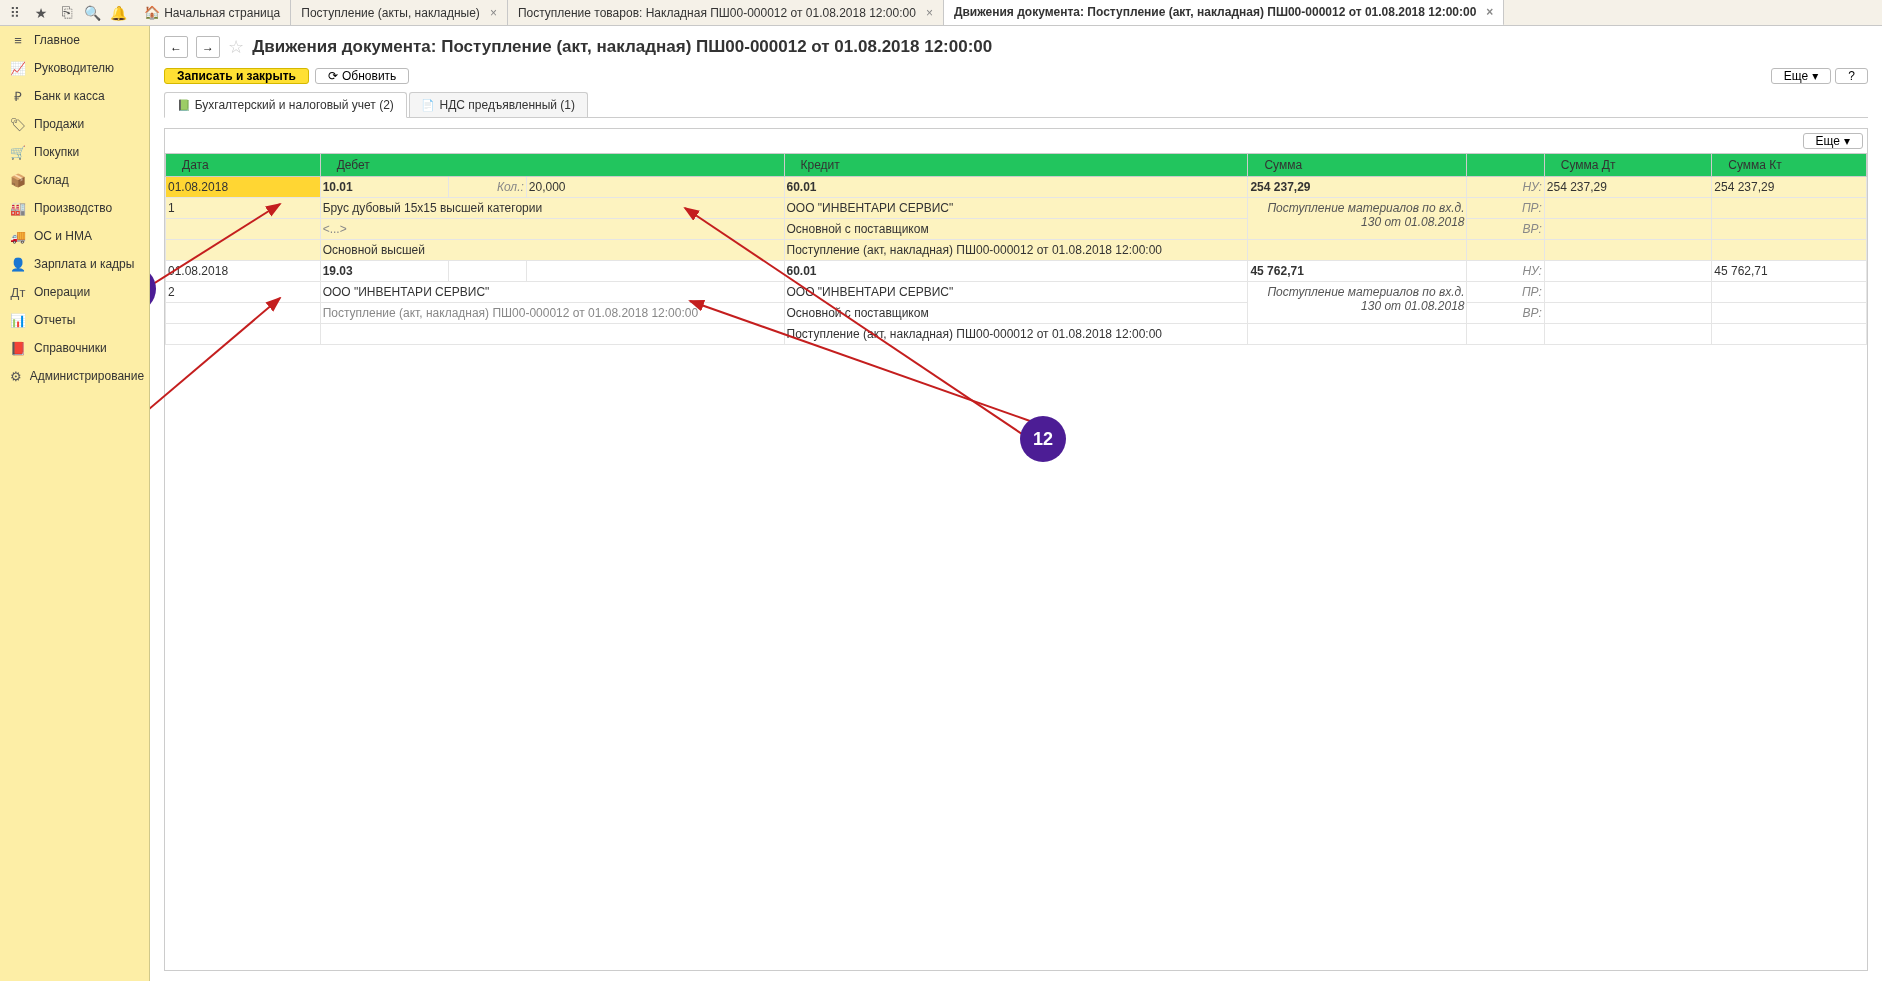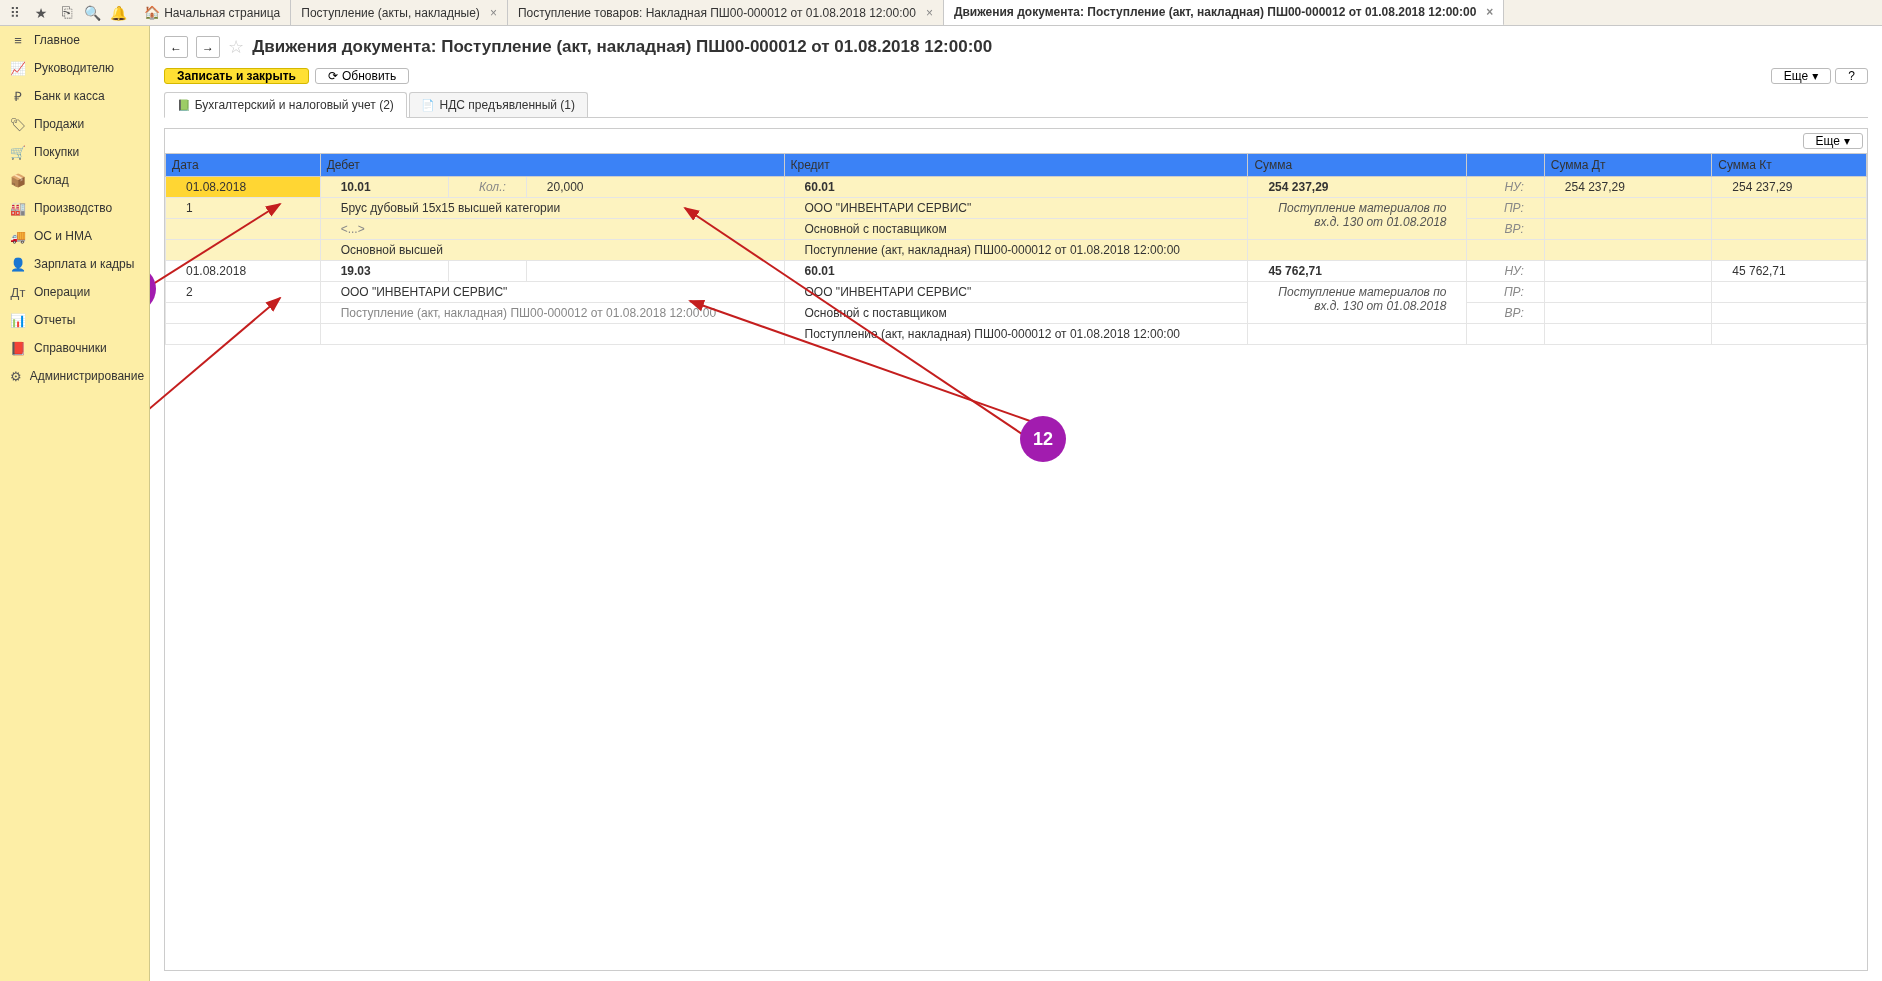--- a/index.html
+++ b/index.html
@@ -38,32 +38,32 @@
 .checkbox-row { display: flex; align-items: center; gap: 6px; margin-bottom: 8px; font-size: 12px; color: #555; }
 .checkbox-row input { margin: 0; }
 .tabs-row { display: flex; gap: 0; border-bottom: 1px solid #ccc; }
 .doc-tab { padding: 5px 12px; border: 1px solid #ccc; border-bottom: none; background: #f5f5f5; cursor: pointer; font-size: 12px; display: flex; align-items: center; gap: 4px; border-radius: 3px 3px 0 0; margin-right: 2px; }
 .doc-tab.active { background: #fff; border-bottom: 1px solid #fff; margin-bottom: -1px; }
 
 
 .table-wrap { margin: 10px 14px; border: 1px solid #ccc; flex: 1; overflow: auto; position: relative; }
 .table-toolbar { display: flex; justify-content: flex-end; padding: 4px; }
 .grid { width: 100%; border-collapse: collapse; table-layout: fixed; }
-.grid th { background: #3b82f6; border: 1px solid #ccc; padding: 4px 6px; text-align: left; font-weight: normal; font-size: 12px; color: #333; }
-.grid td { border: 1px solid #e5e5e5; padding: 3px 20px; font-size: 12px; vertical-align: top; }
+.grid th { background: #22c55e; border: 1px solid #ccc; padding: 4px 16px; text-align: left; font-weight: normal; font-size: 12px; color: #333; }
+.grid td { border: 1px solid #e5e5e5; padding: 3px 2px; font-size: 12px; vertical-align: top; }
 .grid tr.hl td { background: #fdf3c0; }
 .grid tr.sel td:first-child { background: #ffd633; }
 .grid .bold { font-weight: bold; }
 .grid .italic { font-style: italic; color: #555; text-align: right; }
 .grid .right { text-align: left; }
 .grid .num { font-family: Arial; margin-top: 8px; }
 .grid .gray { color: #888; }
 
 
-.anno { position: absolute; width: 46px; height: 46px; border-radius: 50%; background: #a21caf; color: #fff; display: flex; align-items: center; justify-content: center; font-size: 18px; font-weight: bold; z-index: 100; pointer-events: none; }
+.anno { position: absolute; width: 46px; height: 46px; border-radius: 50%; background: #4c1d95; color: #fff; display: flex; align-items: center; justify-content: center; font-size: 18px; font-weight: bold; z-index: 100; pointer-events: none; }
 
 svg.arrow { position: absolute; pointer-events: none; z-index: 90; }
 
 .col-date { width: 120px; }
 .col-debit-acc { width: 100px; }
 .col-debit-qty-lbl { width: 60px; }
 .col-debit-qty { width: 200px; }
 .col-credit { width: 360px; }
 .col-sum { width: 170px; }
 .col-type { width: 60px; }

